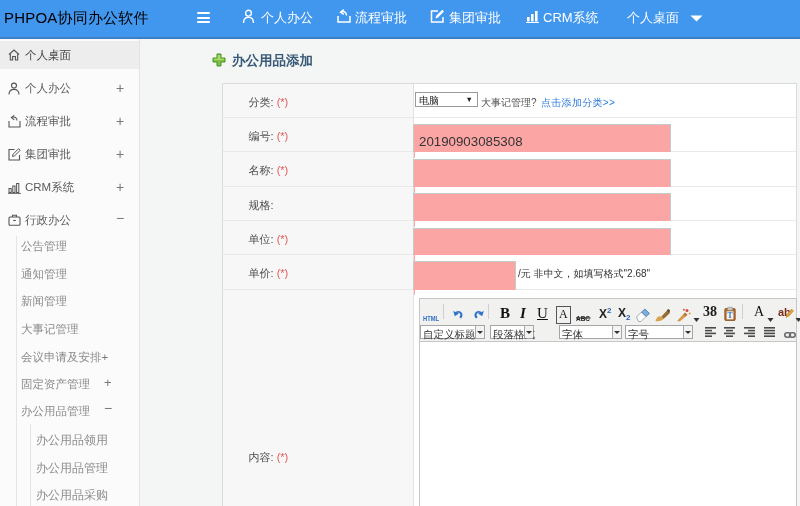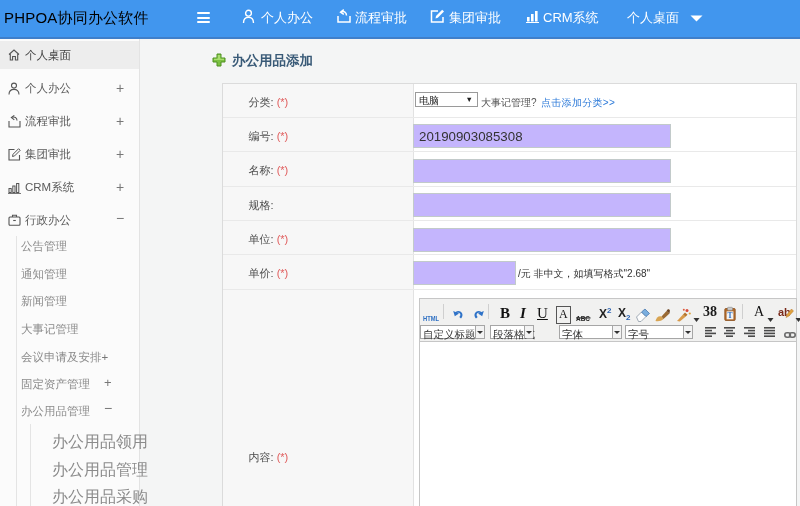--- a/index.html
+++ b/index.html
@@ -18,36 +18,36 @@
 .navicon { position:absolute; top:9px; }
 
 
 #sidebar { position:absolute; left:0; top:39px; width:140px; height:467px;
   background:#fbfbfb; border-right:1px solid #e3e3e3; }
 .sitem { position:absolute; left:0; width:139px; height:33px; color:#5a5a5a; font-size:11.5px; }
 .sitem .txt { position:absolute; left:25px; top:9px; }
 .sitem .ico { position:absolute; left:8px; top:10px; }
 .sitem .pm { position:absolute; left:116px; top:8px; font-size:14px; font-weight:400; color:#777; }
 .sub { position:absolute; left:21px; width:110px; color:#8b8b8b; font-size:11.5px; }
-.sub2 { position:absolute; left:36px; width:100px; color:#8b8b8b; font-size:16px;margin-left:16px; }
+.sub2 { position:absolute; left:36px; width:100px; color:#8b8b8b; font-size:12px; }
 #guide1 { position:absolute; left:16px; top:197px; width:1px; height:271px; background:#e4e4e4; }
 #guide2 { position:absolute; left:30px; top:385px; width:1px; height:83px; background:#e4e4e4; }
 
 
 #title { position:absolute; left:232px; top:52px; font-size:13.5px; font-weight:bold; color:#395a77; }
 #plusico { position:absolute; left:212px; top:53px; }
 
 #formtbl { position:absolute; left:222px; top:83px; width:575px; height:423px;
   background:#fff; border:1px solid #dbdbdb; border-bottom:none; }
 .row { position:absolute; left:0; width:573px; border-bottom:1px solid #e9e9e9; }
 .lcell { position:absolute; left:0; top:0; bottom:0; width:191px; background:#f7f7f7; border-right:1px solid #e2e2e2; }
 .lbl { position:absolute; left:1.5px; font-size:11px; color:#4c4c4c; white-space:nowrap;padding-left:24px; }
 .req { color:#e05c5c; }
 .ccell { position:absolute; left:192px; top:0; bottom:0; right:0; background:#fff; }
-input.inp { position:absolute; left:-2px; height:24px; border:1px solid #c2caca; background:#c4b5fd;
+input.inp { position:absolute; left:-2px; height:34px; border:1px solid #c2caca; background:#fca5a5;
   font-family:"Liberation Sans",sans-serif; font-size:13.3px; color:#333; padding:0 5px; outline:none; }
 
 
 #sel { position:absolute; left:0px; top:8px; width:63px; height:15px; border:1px solid #9a9a9a; background:#fff; font-size:10px; color:#222; }
 #sel .st { position:absolute; left:3px; top:1px; }
 #sel .sa { position:absolute; right:4px; top:2px; font-size:7.5px; color:#222; }
 
 
 #editor { position:absolute; left:4px; top:8px; width:378px; height:300px; border:1px solid #c6c6c6; background:#fff; }
 #toolbar { position:absolute; left:0; top:0; width:376px; height:43px; background:#f1f1f0; border-bottom:1px solid #c6c6c6; }

